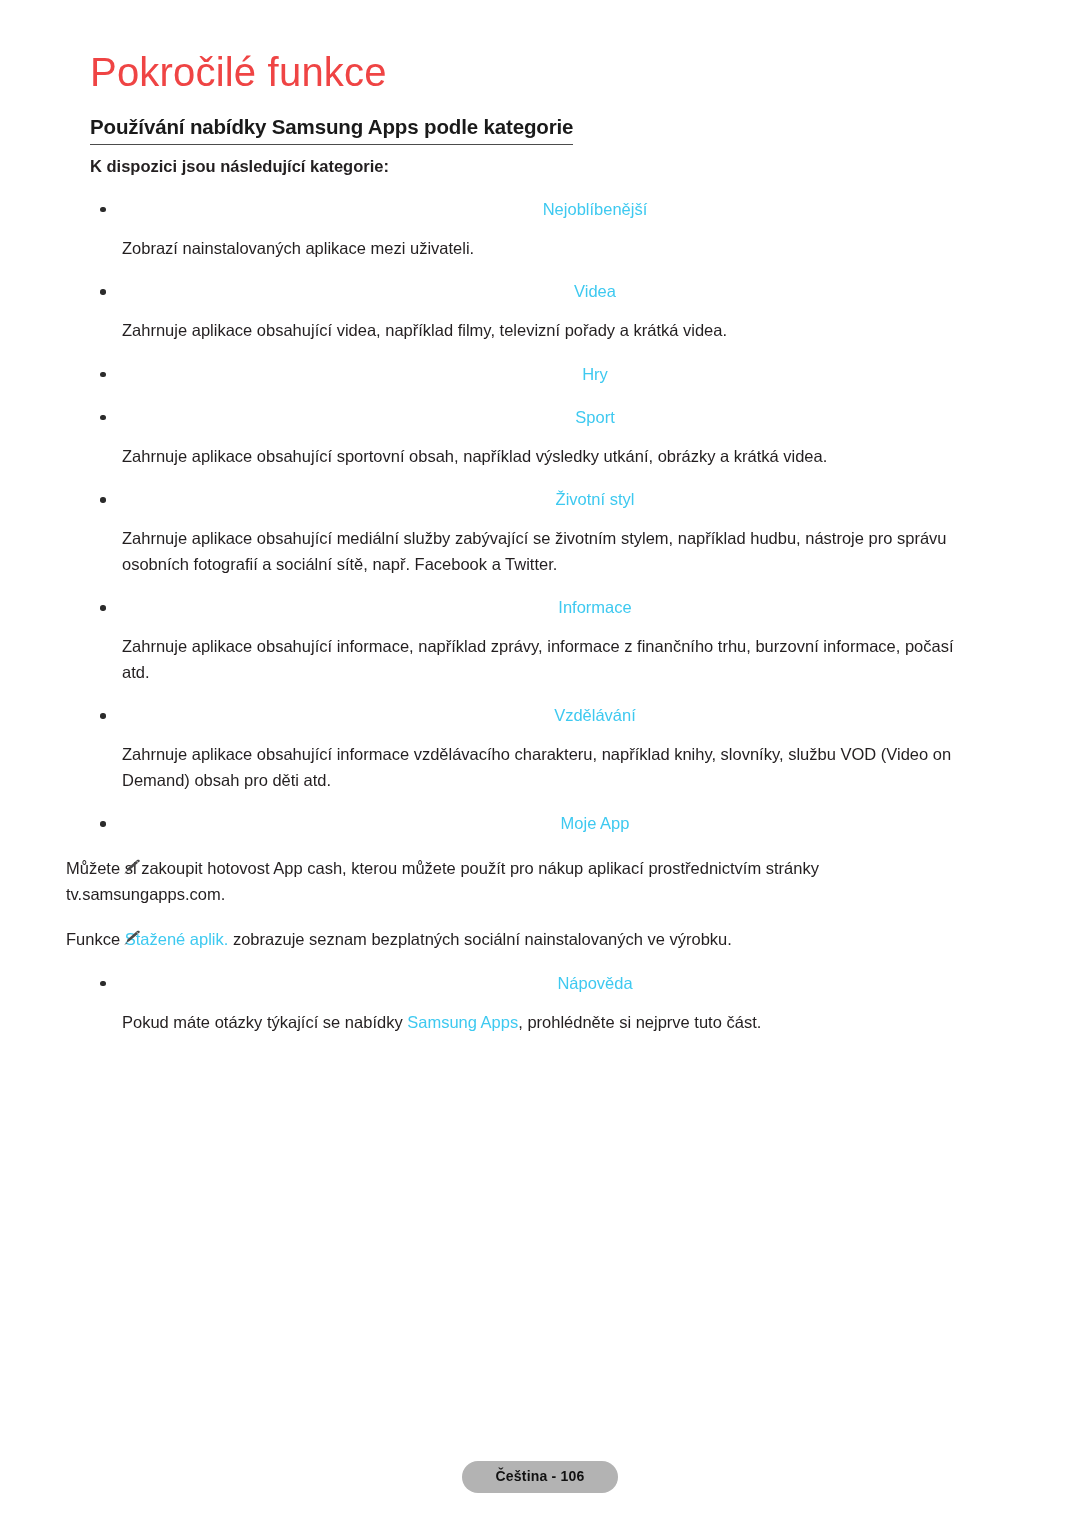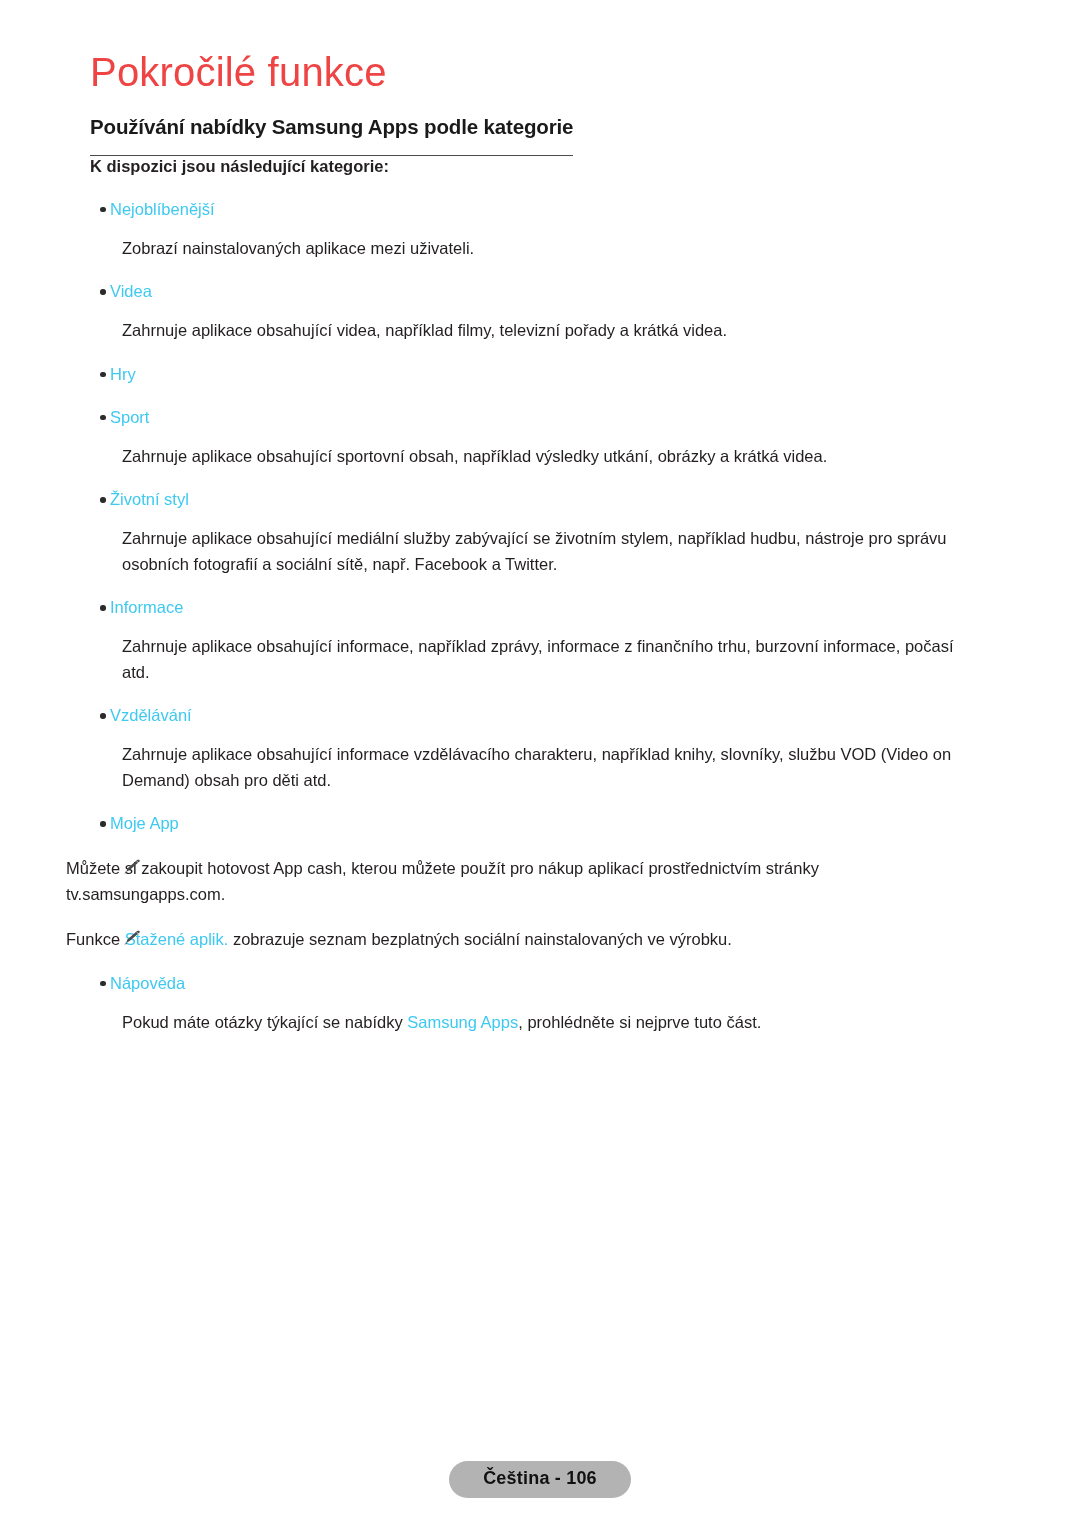--- a/index.html
+++ b/index.html
@@ -40,21 +40,21 @@
     position: absolute;
     left: 90px;
     top: 115px;
   }
   .section-heading {
     display: inline-block;
     font-size: 20.5px;
     font-weight: bold;
     color: #1a1a1a;
     letter-spacing: -0.15px;
-    padding-bottom: 16px;
+    padding-bottom: 5px;
     border-bottom: 1.4px solid #4c4c4c;
     white-space: nowrap;
   }
 
   
   .content {
     position: absolute;
     left: 0;
     top: 150px;
     width: 1080px;
@@ -69,20 +69,21 @@
     font-weight: bold;
   }
 
   .bullet-row {
     position: relative;
     margin: 19px 0 0 0;
     padding-left: 110px;
     font-size: 16.5px;
     line-height: 1.45;
     color: #3ec9f0;
+    text-align: center;
   }
   .bullet-row .dot {
     position: absolute;
     left: 100px;
     top: 9px;
     width: 5.5px;
     height: 5.5px;
     border-radius: 50%;
     background: #2b2b2b;
   }
@@ -131,21 +132,21 @@
     right: 0;
     top: 1461px;
     text-align: center;
   }
   .page-pill {
     display: inline-block;
     background: #b3b3b3;
     color: #111111;
     border-radius: 20px;
     padding: 8px 34px 9px 34px;
-    font-size: 18px;
+    font-size: 14px;
     font-weight: bold;
     letter-spacing: 0.2px;
     line-height: 1.1;
   }
 </style>
 </head>
 <body>
 
 <div class="page">
 

